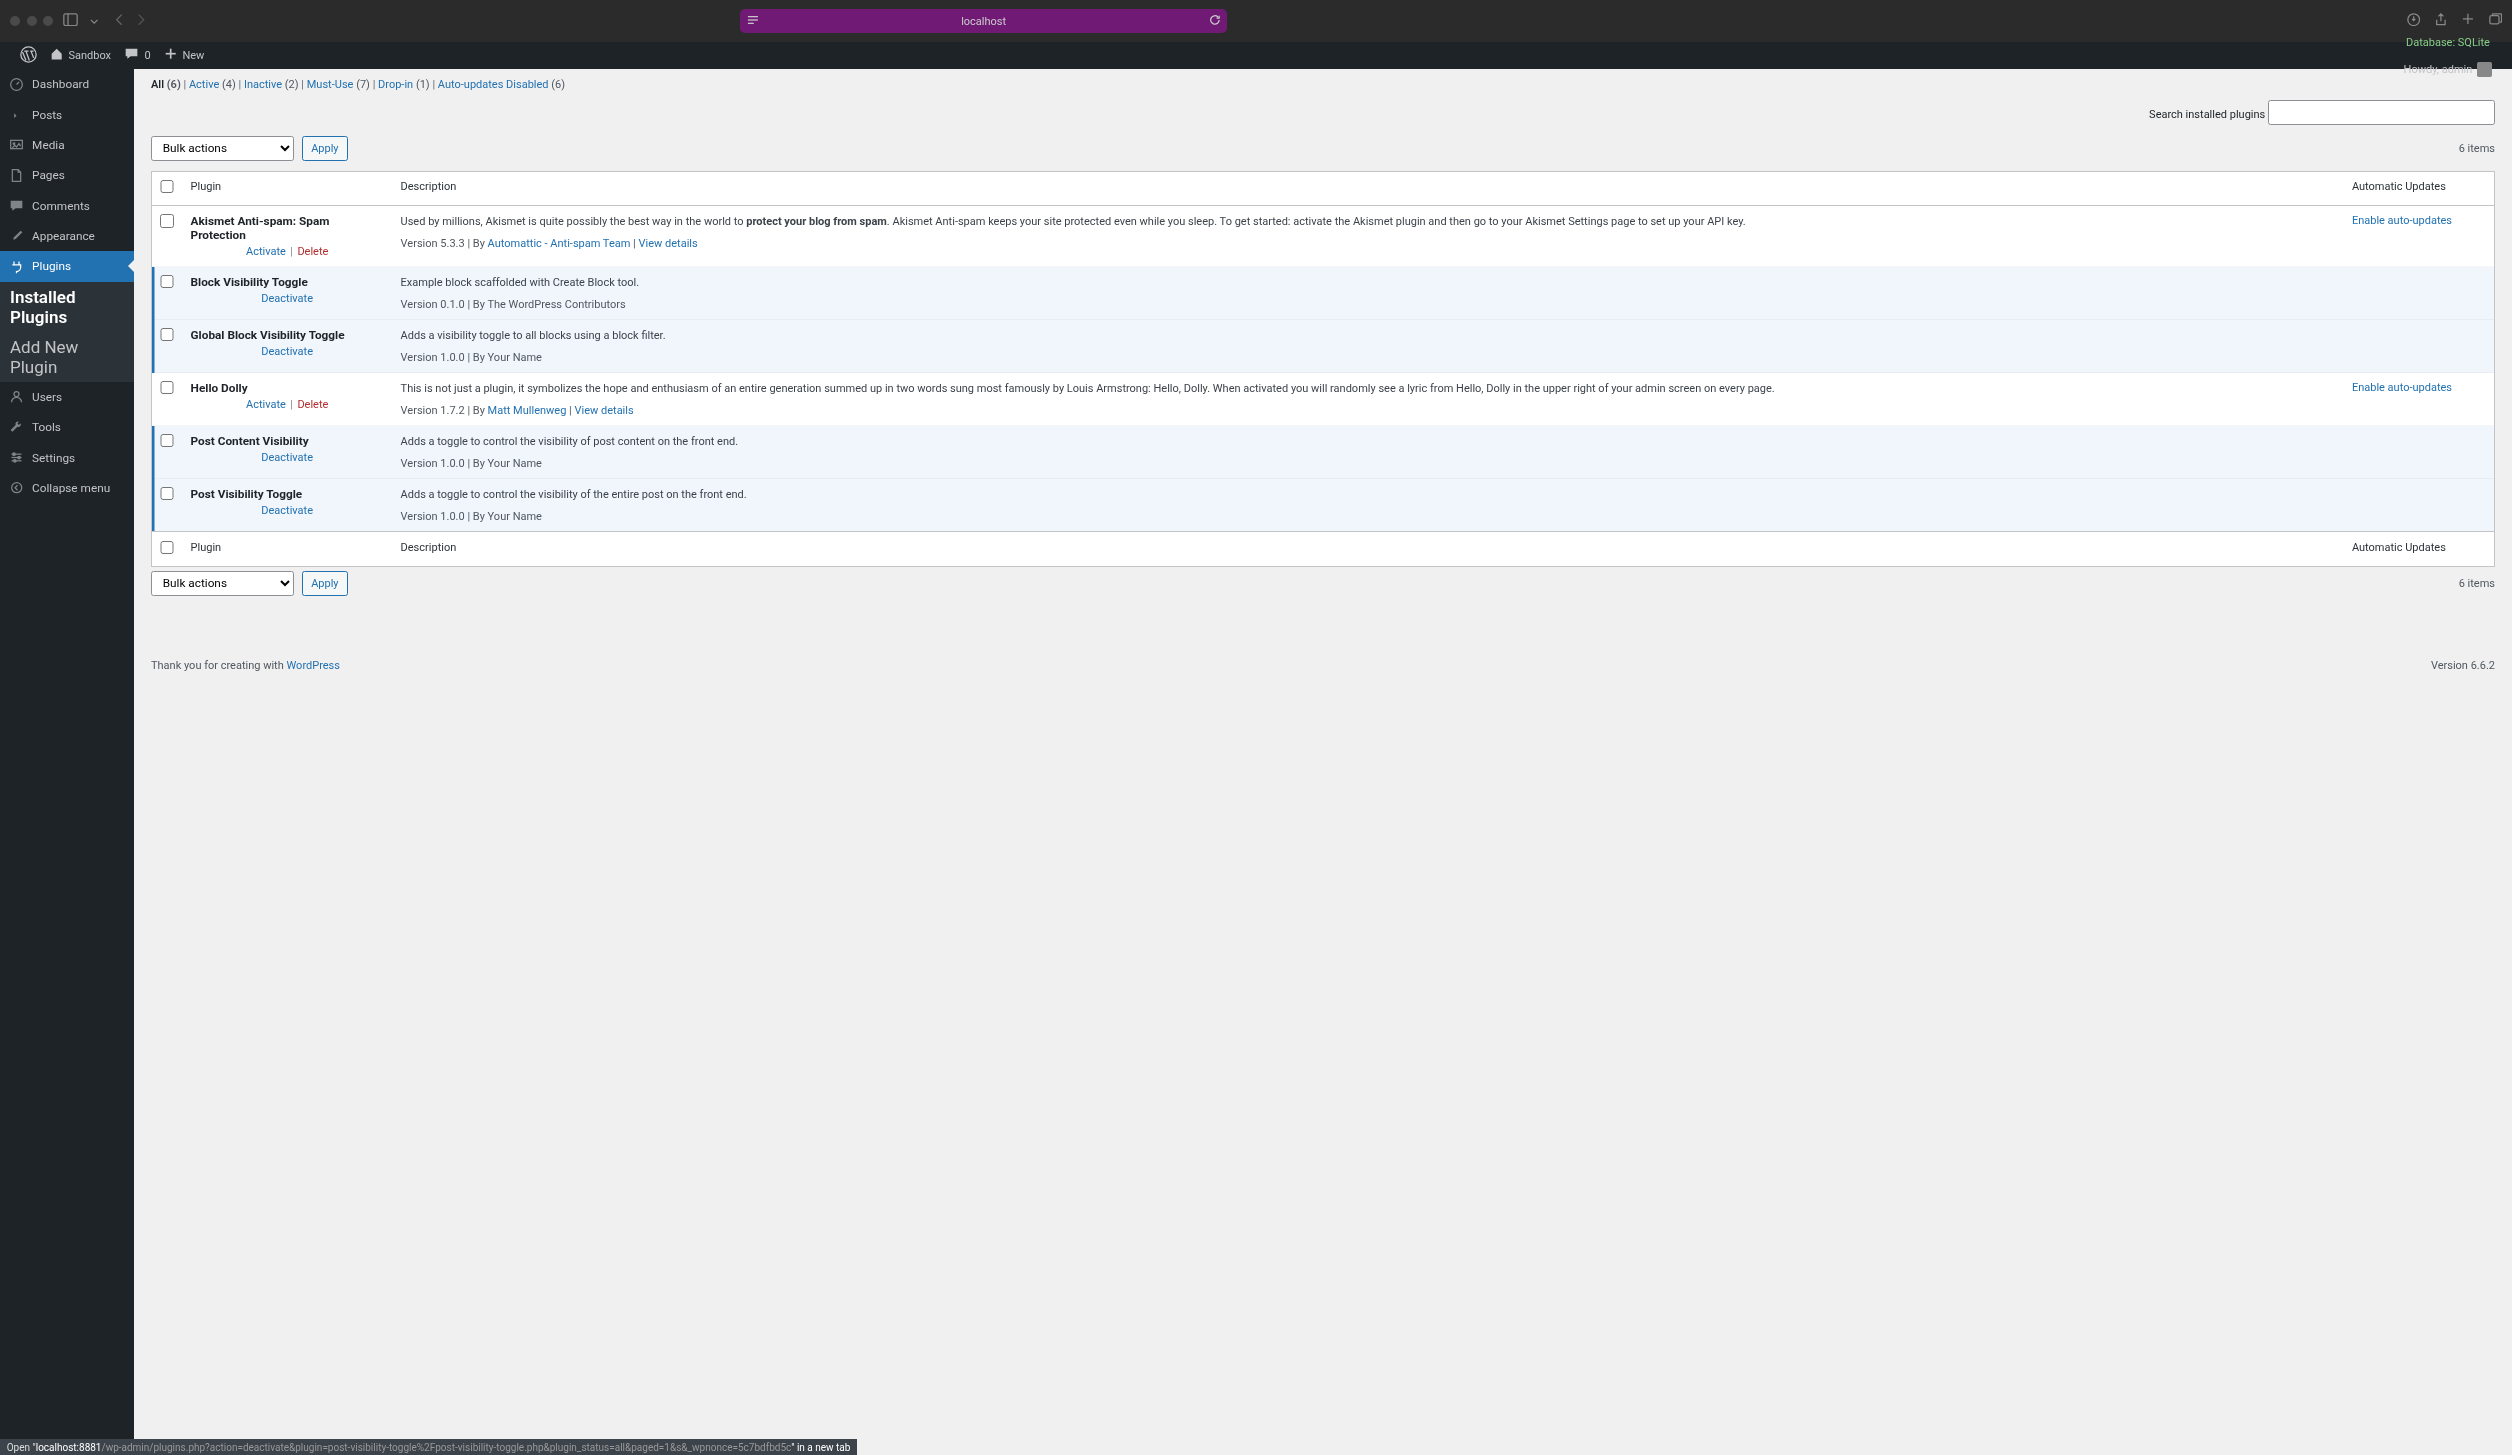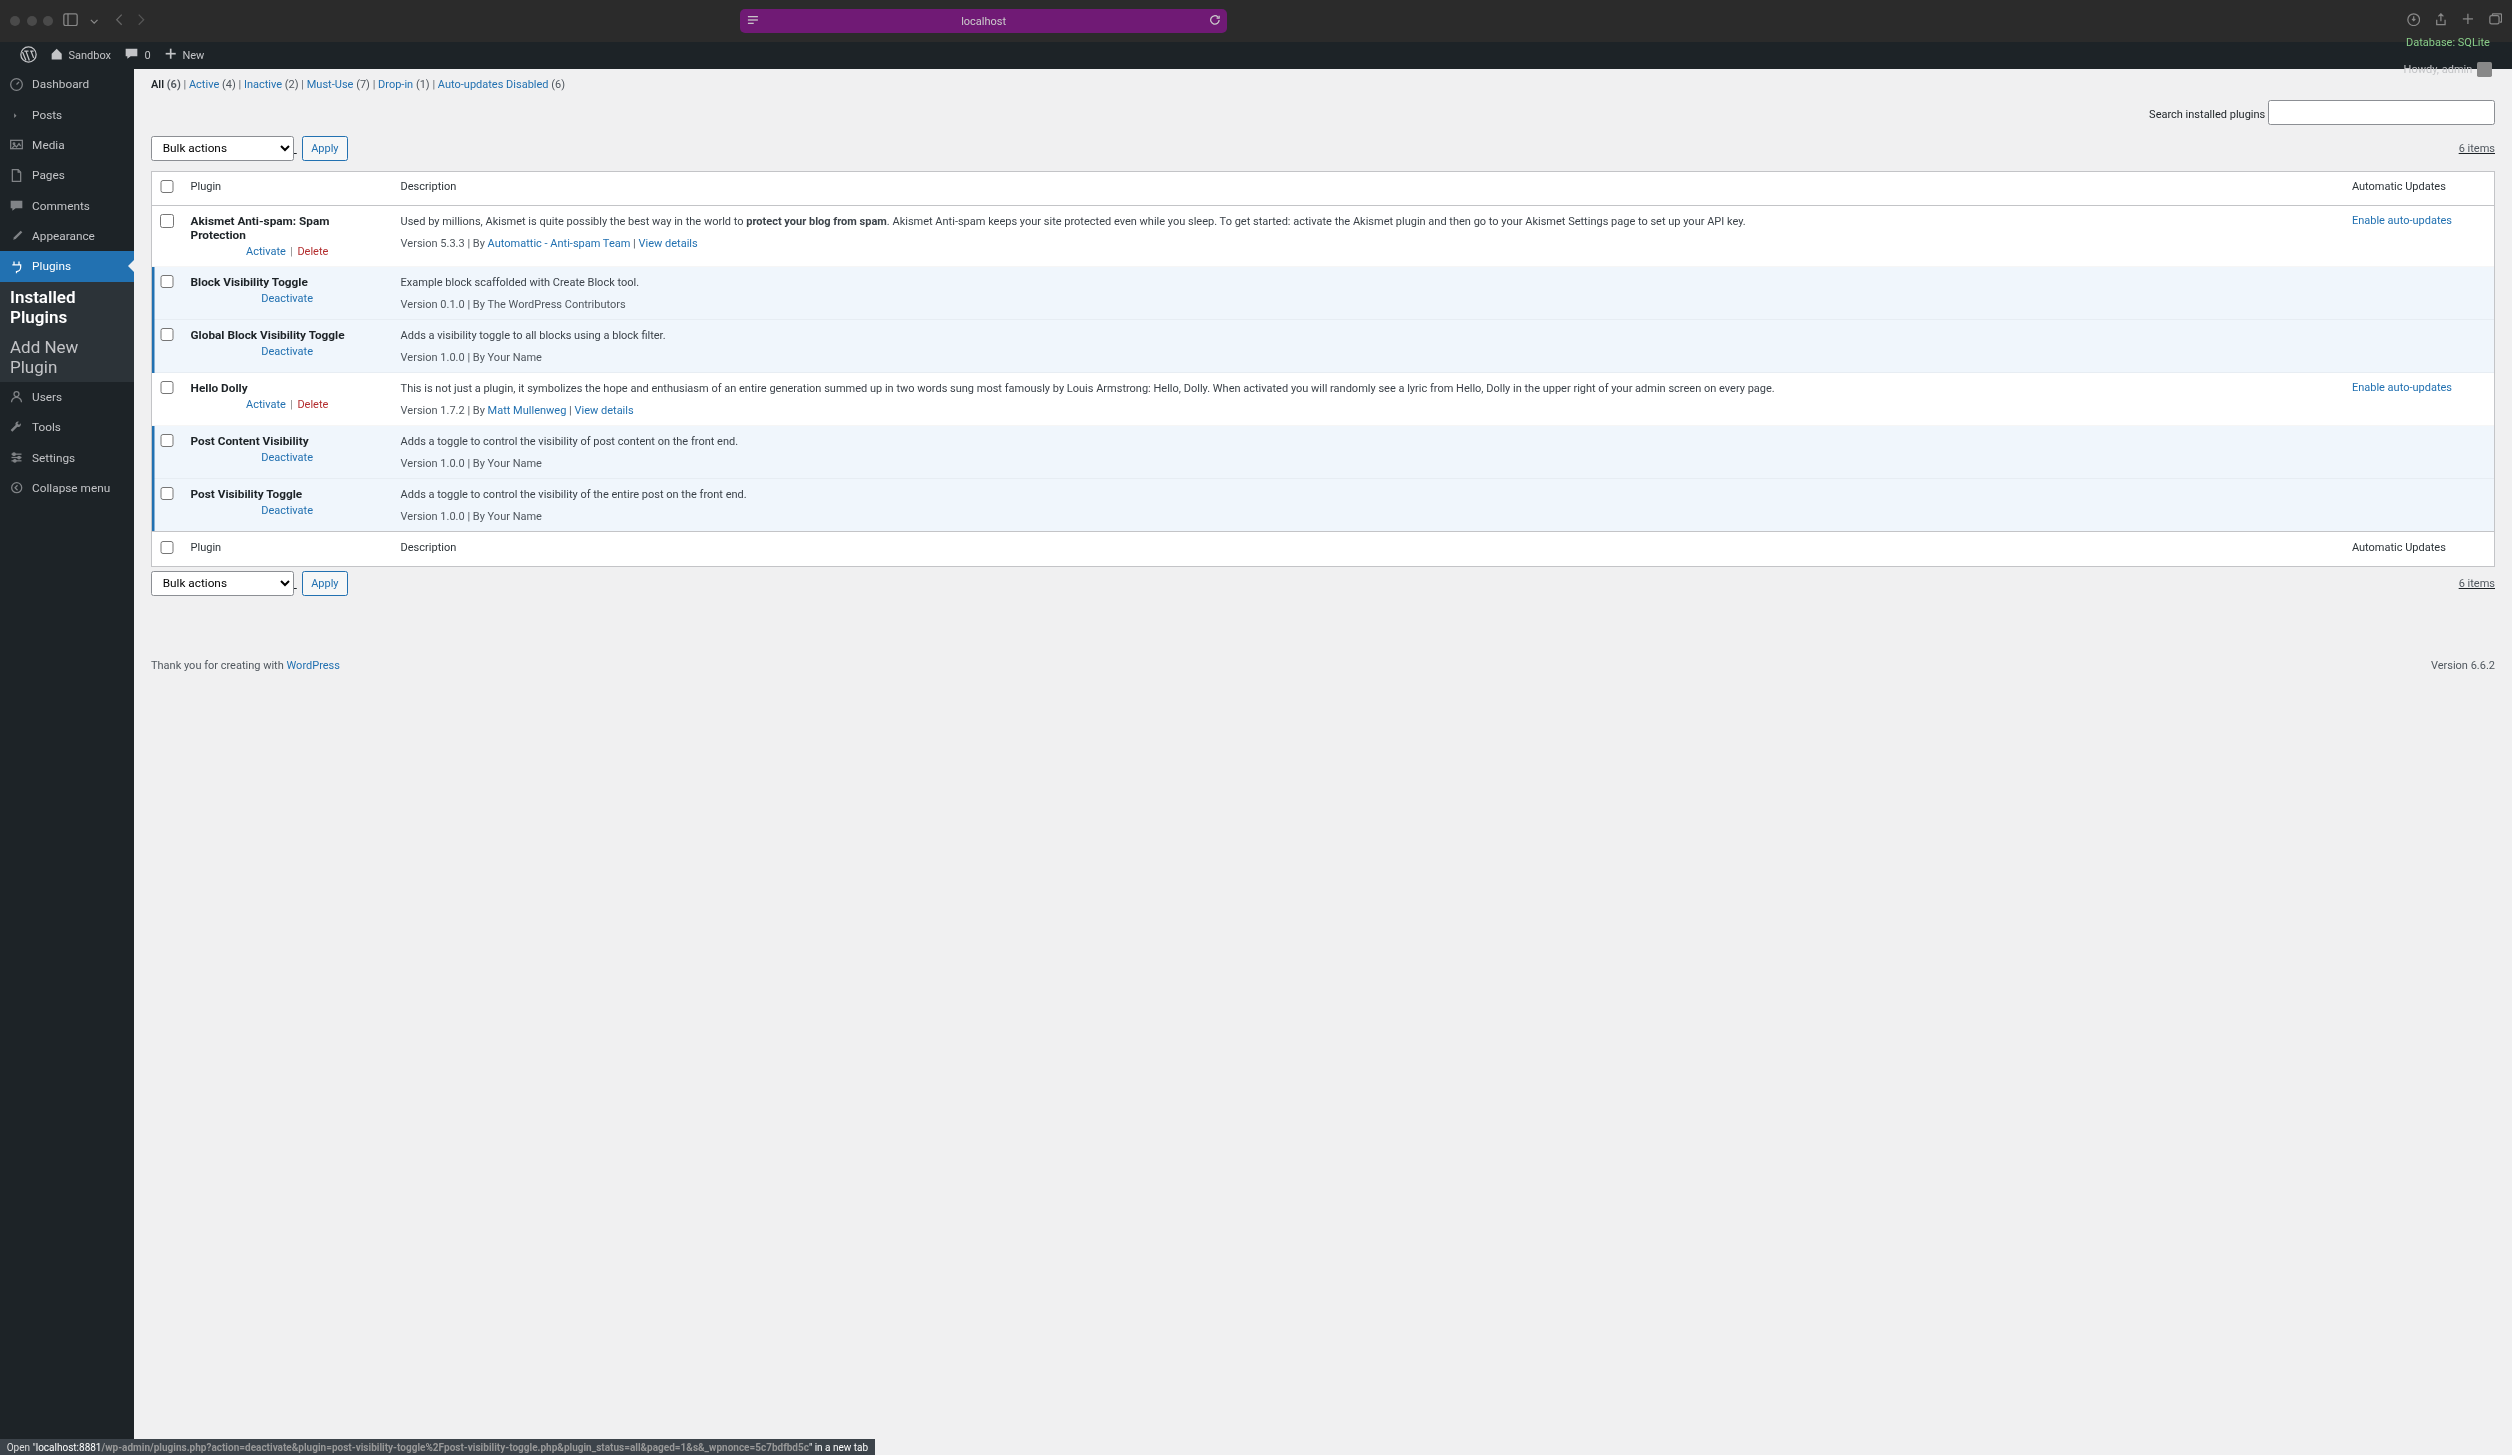--- a/index.html
+++ b/index.html
@@ -45,21 +45,21 @@
 .subsubsub a { color: #2271b1; text-decoration: none; }
 .subsubsub .current { color: #1d2327; font-weight: 600; }
 .subsubsub .count { color: #50575e; }
 
 
 .search-box { float: right; margin-bottom: 6.7px; }
 .search-box label { vertical-align: middle; }
 .search-box input { width: 227px; height: 25px; border: 0.8px solid #8c8f94; border-radius: 2.5px; padding: 0 6.7px; }
 
 
-.tablenav { display: flex; align-items: center; justify-content: space-between; height: 34px; clear: both; text-decoration: underline; }
+.tablenav { display: flex; align-items: center; justify-content: space-between; height: 34px; clear: both; }
 .tablenav select { height: 25px; border: 0.8px solid #8c8f94; border-radius: 2.5px; padding: 0 20px 0 6.7px; background: #fff; font-size: 11.8px; min-width: 143px; }
 .tablenav .button { height: 25px; border: 0.8px solid #2271b1; background: #f6f7f7; color: #2271b1; border-radius: 2.5px; padding: 0 8.4px; cursor: pointer; font-size: 11px; margin-left: 5px; }
 .tablenav-pages { color: #50575e; font-size: 11px; }
 
 
 .wp-list-table { width: 100%; border-collapse: collapse; border: 0.8px solid #c3c4c7; background: #fff; margin-top: 5px; }
 .wp-list-table th, .wp-list-table td { text-align: left; padding: 8.4px; vertical-align: top; font-size: 11px; }
 .wp-list-table thead th, .wp-list-table tfoot th { border-bottom: 0.8px solid #c3c4c7; font-weight: 400; color: #2c3338; }
 .wp-list-table tfoot th { border-top: 0.8px solid #c3c4c7; border-bottom: none; }
 .check-col { width: 25px; }
@@ -77,21 +77,21 @@
 .desc .second a { color: #2271b1; text-decoration: none; }
 .auto-update a { color: #2271b1; text-decoration: none; }
 input[type=checkbox] { width: 13.4px; height: 13.4px; border: 0.8px solid #8c8f94; border-radius: 2.5px; }
 
 
 .footer { position: relative; margin-top: 50px; display: flex; justify-content: space-between; color: #50575e; font-size: 11px; padding: 8.4px 0; }
 .footer a { color: #2271b1; text-decoration: none; }
 
 
 .statusbar { position: fixed; bottom: 0; left: 0; background: #3c434a; color: #ddd; font-size: 10px; padding: 2.5px 6.7px; font-family: monospace; }
-.statusbar .dim { color: #999; font-weight: bold; }
+.statusbar .dim { color: #999; }
 .statusbar .bold { color: #fff; }
 
 svg { stroke: currentColor; fill: none; stroke-width: 1.5; }
 </style>
 </head>
 <body>
 
 <div class="browser-chrome">
   <div class="traffic-lights">
     <span class="tl"></span>

